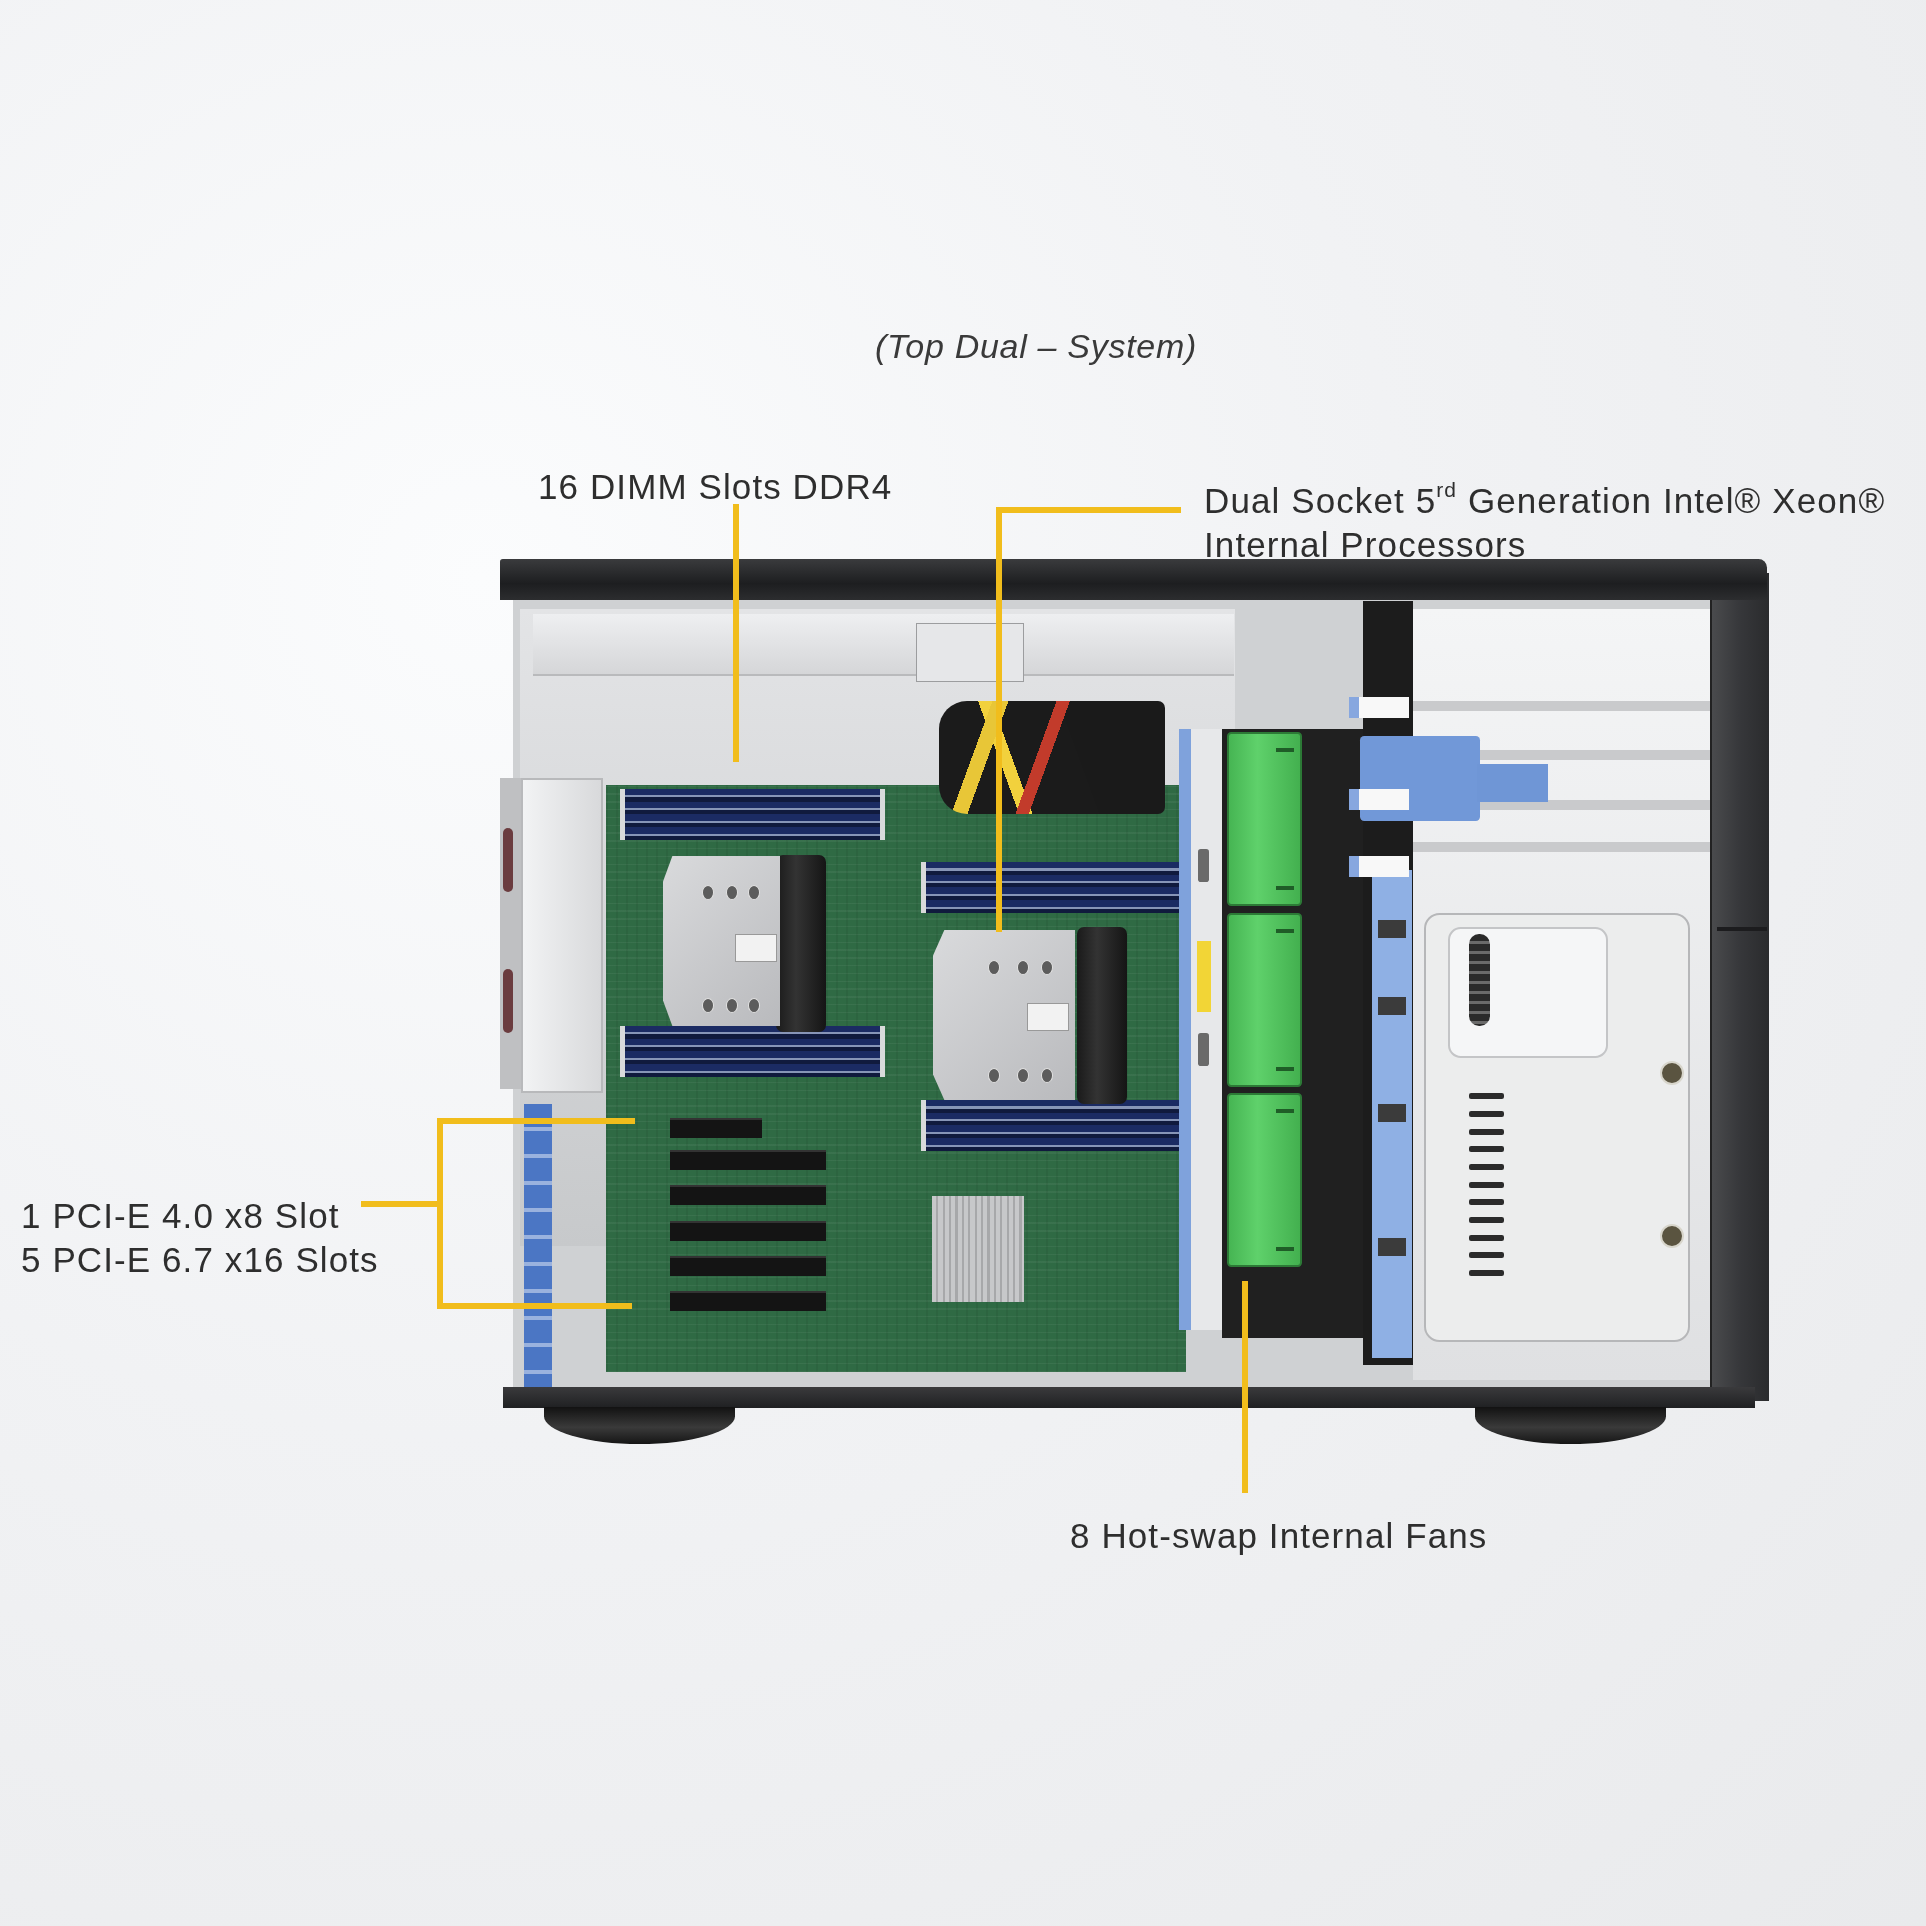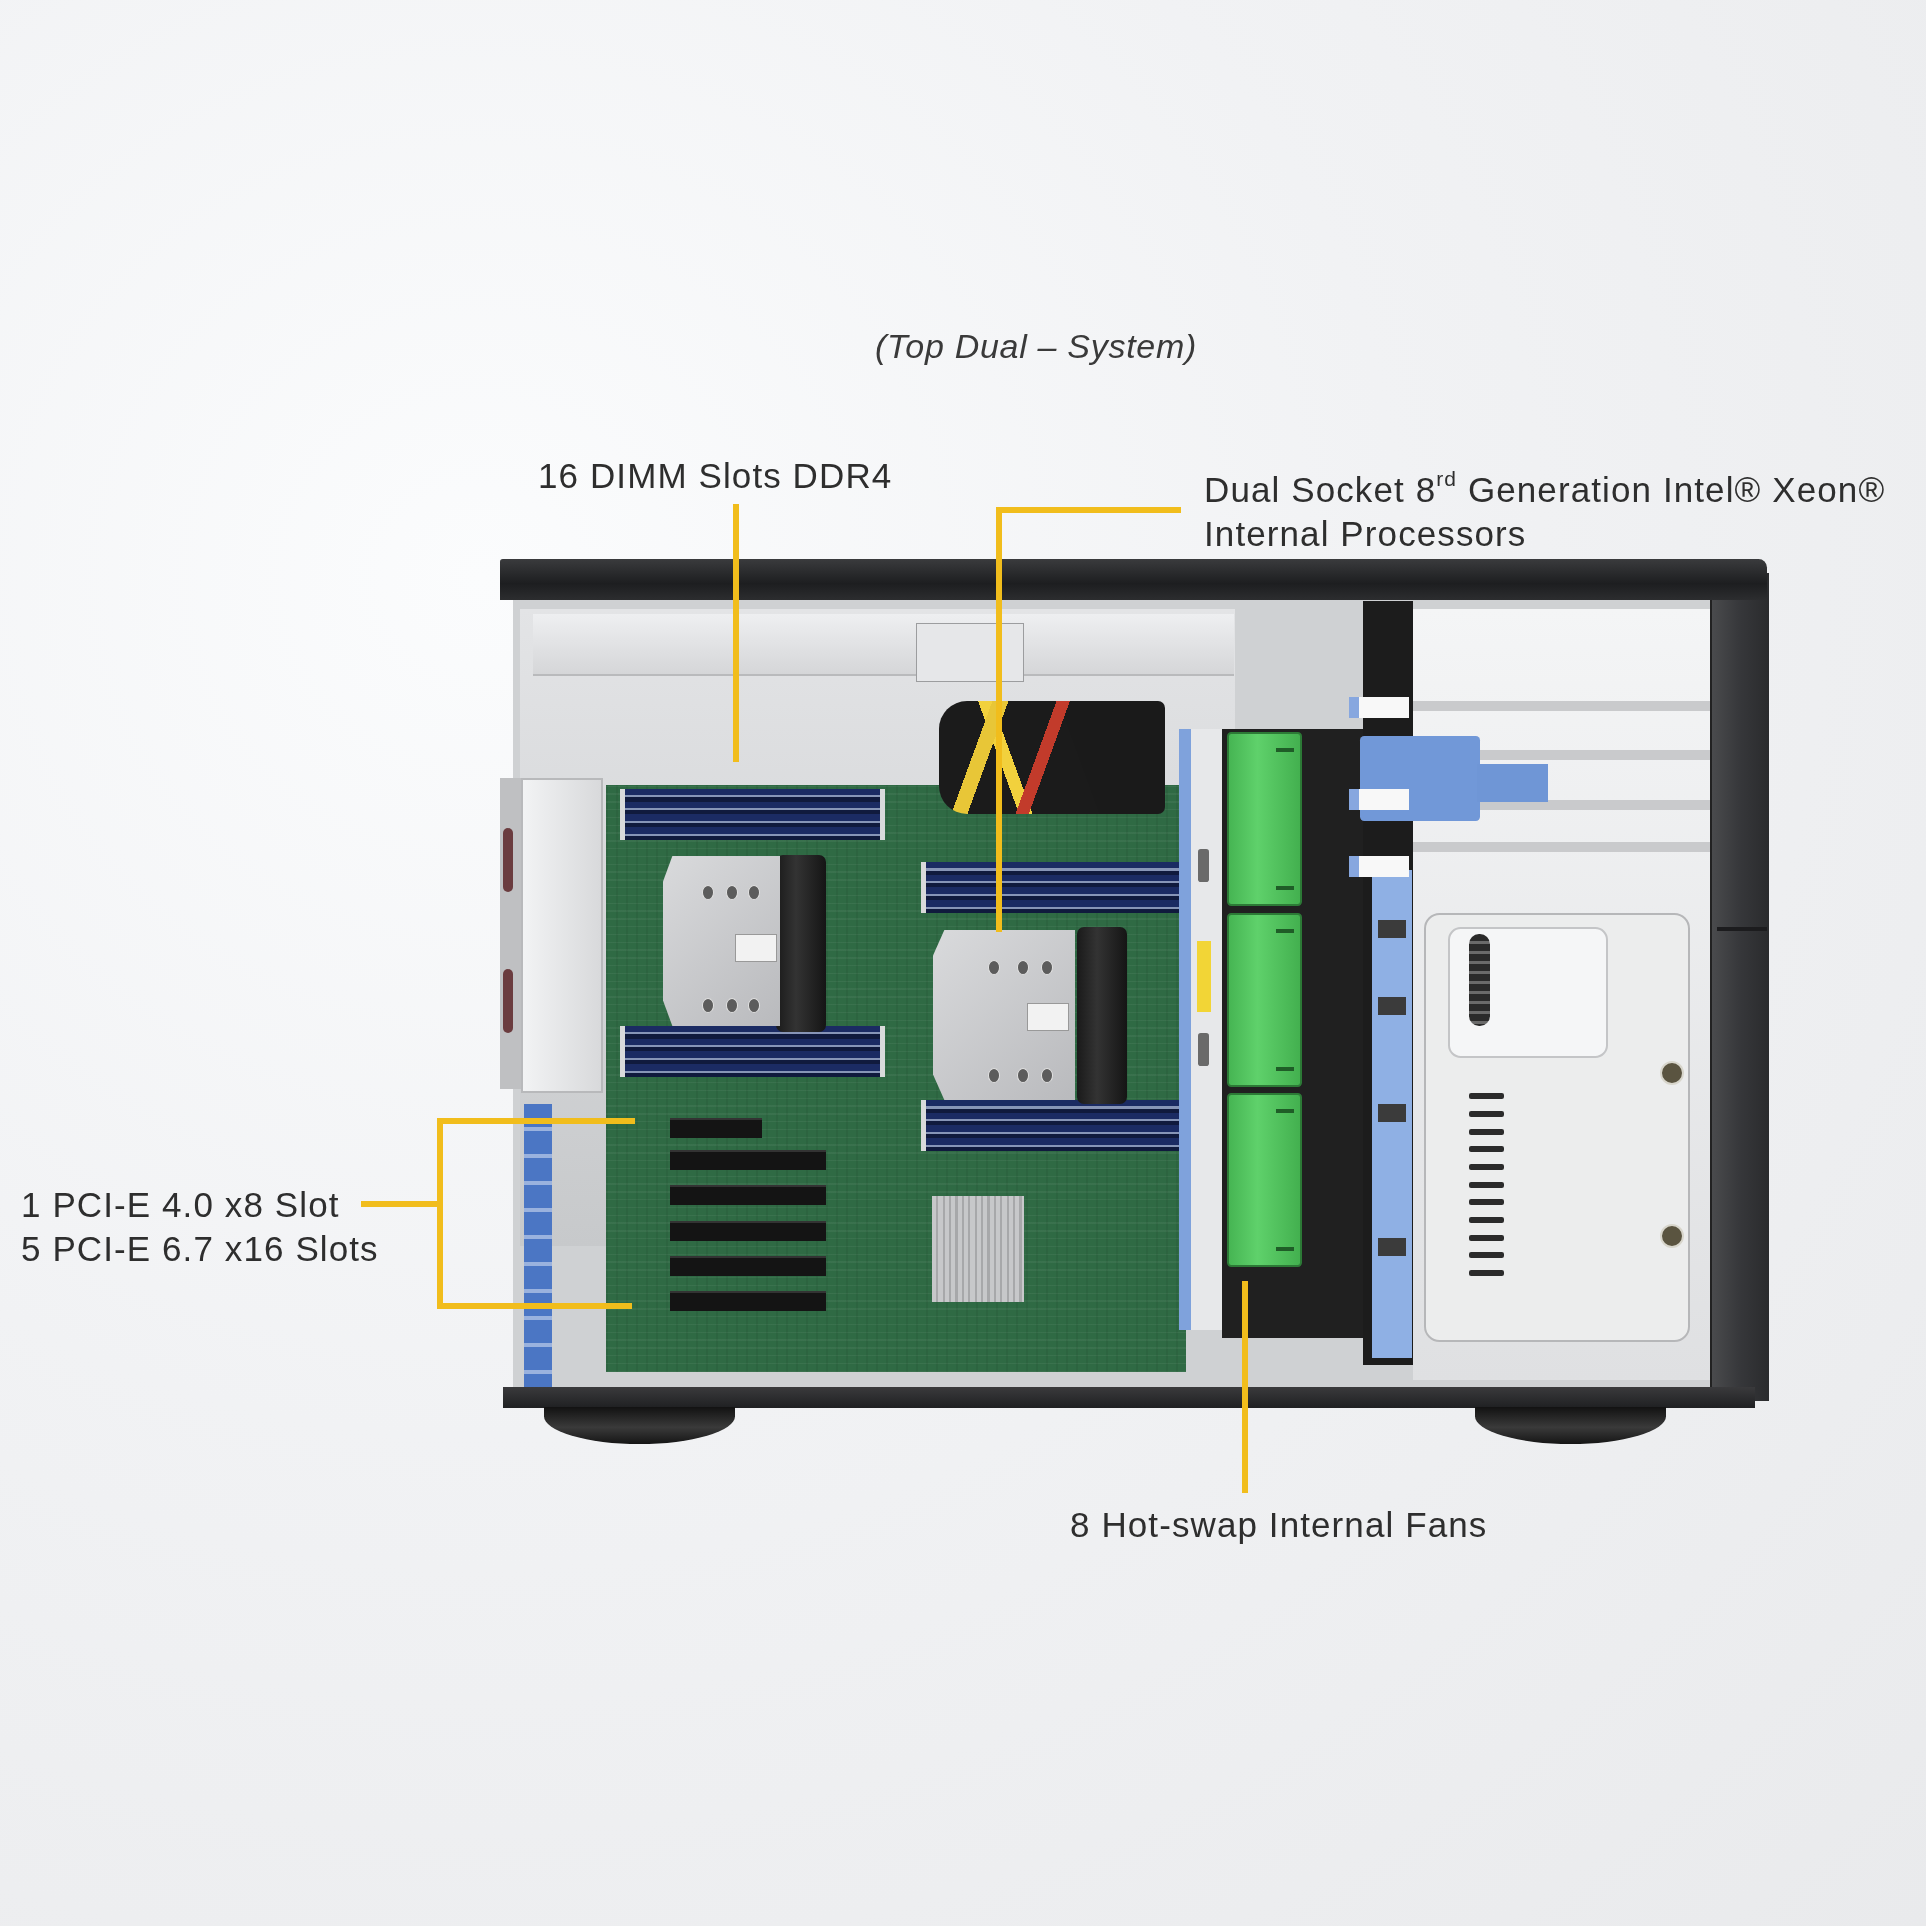--- a/index.html
+++ b/index.html
@@ -6,21 +6,21 @@
   body {
     width: 1926px; height: 1926px; overflow: hidden; position: relative;
     background: radial-gradient(ellipse at 25% 30%, #fbfcfd 0%, #f1f2f4 45%, #e9eaec 100%);
     font-family: "Liberation Sans", sans-serif;
   }
   .abs { position: absolute; }
   .caption {
     left: 875px; top: 327px; font-size: 34px; font-style: italic; color: #3a3a3a;
     letter-spacing: 0.7px;
   }
-  .label { color: #2e2e2e; font-size: 35px; line-height: 44px; letter-spacing: 1.1px; white-space: nowrap; }
+  .label { color: #2e2e2e; font-size: 35px; line-height: 44px; letter-spacing: 1.1px; white-space: nowrap; margin-top: 11px; }
   .label sup { font-size: 21px; vertical-align: 15.6px; line-height: 0; }
   .line { background: #f1bd1c; }
 
   
   .chassis { left: 500px; top: 559px; width: 1267px; height: 849px; }
   .top-rail { left: 0; top: 0; width: 1267px; height: 41px;
     background: linear-gradient(#3a3b3d, #1d1e20 60%, #2c2d2f); border-radius: 2.8px 8.5px 0 0; }
   .bottom-rail { left: 2.8px; top: 828px; width: 1252px; height: 21px;
     background: linear-gradient(#3a3a3c, #1f2022); }
   .right-panel { left: 1210px; top: 14px; width: 57px; height: 828px;
@@ -194,21 +194,21 @@
   <div class="abs top-rail"></div>
   <div class="abs bottom-rail"></div>
   <div class="abs foot" style="left:44px;top:848px;"></div>
   <div class="abs foot" style="left:975px;top:848px;"></div>
 </div>
 
 <div class="abs label" style="left:538px;top:454px;">16 DIMM Slots DDR4</div>
 <div class="abs line" style="left:733px;top:504px;width:6.4px;height:258px;"></div>
 
 <div class="abs label" style="left:1204px;top:468px;">
-  <span>Dual Socket 8</span><sup>rd</sup><span> Generation Intel® Xeon®</span><br>
+  <span>Dual Socket 5</span><sup>rd</sup><span> Generation Intel® Xeon®</span><br>
   <span>Internal Processors</span>
 </div>
 <div class="abs line" style="left:996px;top:507px;width:185px;height:6.4px;"></div>
 <div class="abs line" style="left:996px;top:507px;width:6.4px;height:425px;"></div>
 
 <div class="abs label" style="left:21px;top:1183px;">
   <span>1 PCI-E 4.0 x8 Slot</span><br>
   <span>5 PCI-E 6.7 x16 Slots</span>
 </div>
 <div class="abs line" style="left:361px;top:1201px;width:82px;height:6.4px;"></div>

